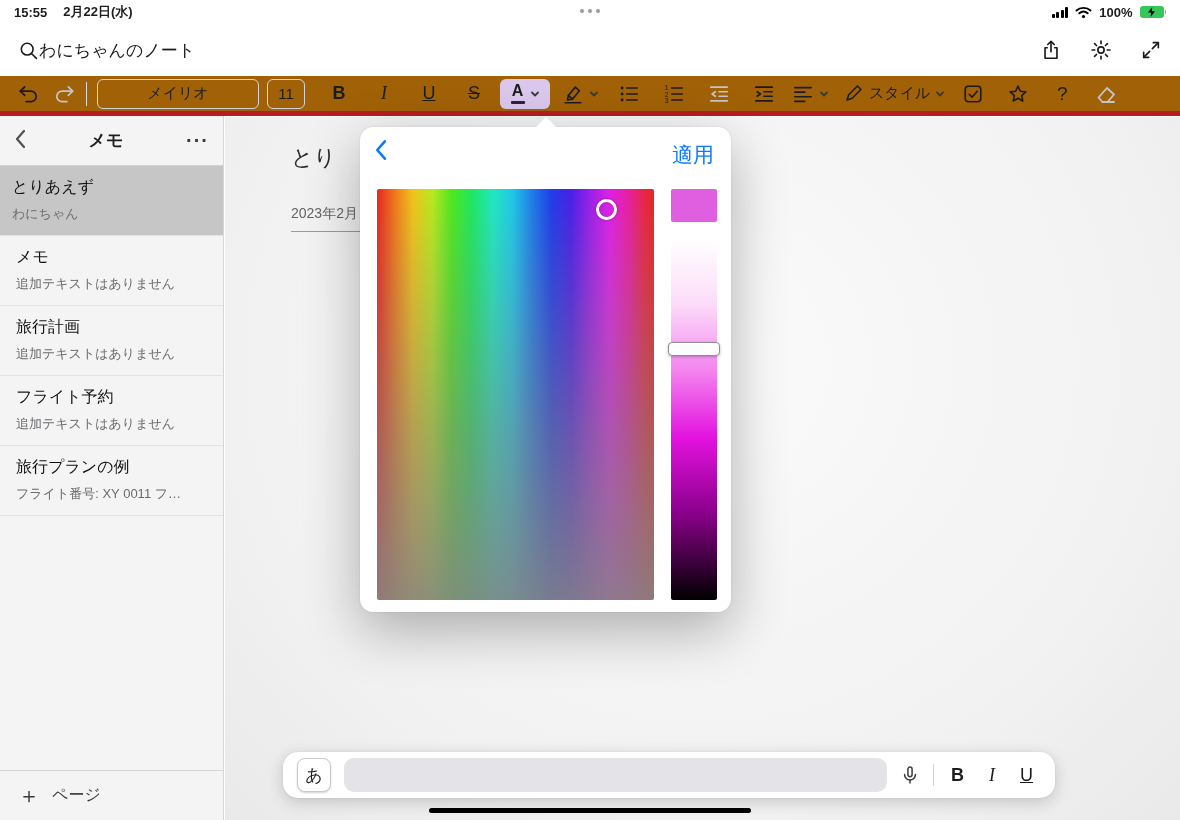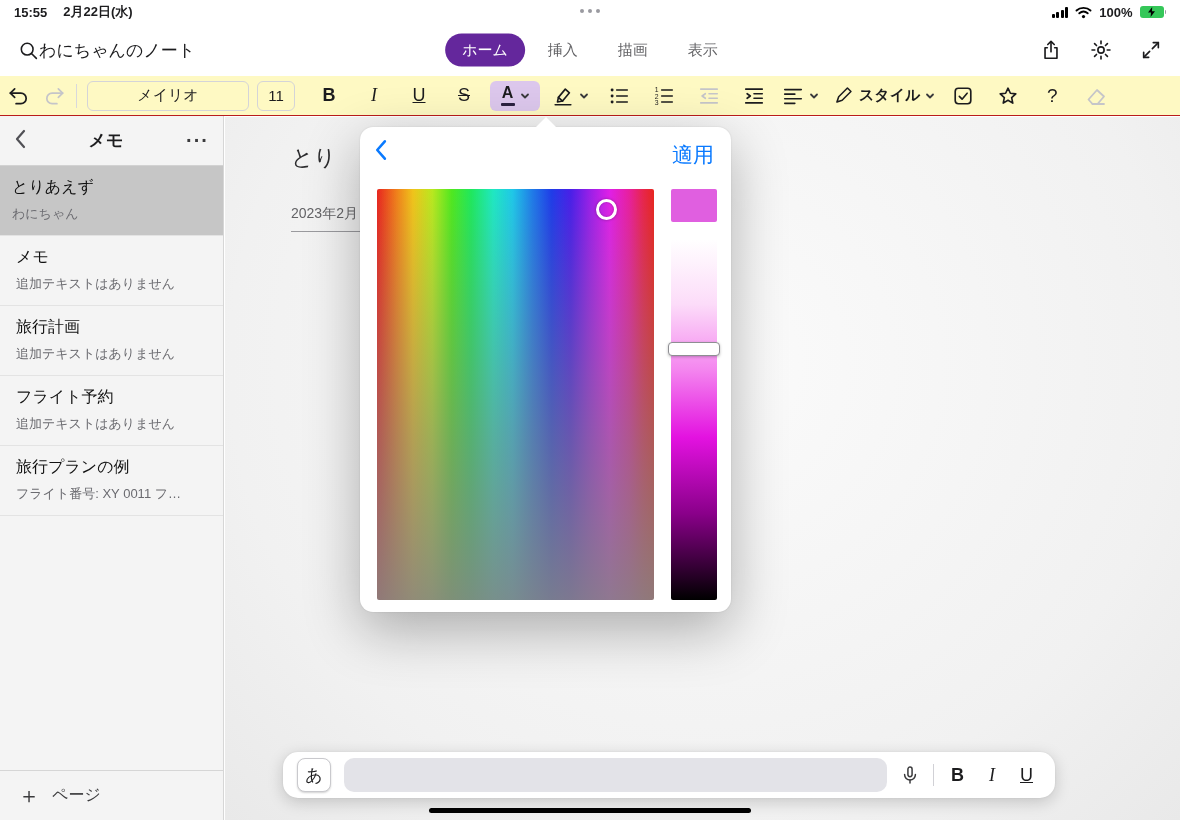--- a/index.html
+++ b/index.html
@@ -26,34 +26,34 @@
 
   
   .header { position:absolute; top:24px; left:0; right:0; height:52px; background:#fff; display:flex; align-items:center; padding:0 18px; }
   .nb-title { font-size:17px; color:#1c1c1e; }
   .tabs { position:absolute; left:50%; top:50%; transform:translate(-50%,-50%); display:flex; gap:6px; align-items:center; }
   .tab { font-size:15px; color:#636366; padding:7px 17px; border-radius:17px; cursor:default; }
   .tab.active { background:#64279c; color:#fff; }
   .header-right { margin-left:auto; display:flex; gap:28px; align-items:center; color:#1c1c1e; }
 
   
-  .toolbar { position:absolute; top:76px; left:0; right:0; height:40px; background:#fef9c3; display:flex; align-items:center; padding-left:4px; border-bottom:1px solid #b91c1c; }
+  .toolbar { position:absolute; top:76px; left:0; right:0; height:40px; background:#a16207; display:flex; align-items:center; padding-left:14px; border-bottom:5px solid #b91c1c; }
   .tbtn { background:none; border:none; width:28px; height:30px; display:flex; align-items:center; justify-content:center; color:#1c1c1e; font-family:inherit; }
   .tbtn.dis { color:#c5c5c9; }
   .tb-sep { width:1px; height:24px; background:#d8d8dc; }
   .field { height:30px; border:1px solid #d4d4d8; border-radius:6px; display:flex; align-items:center; justify-content:center; font-size:15px; color:#1c1c1e; }
   .b-let { font-weight:bold; font-size:18px; }
   .i-let { font-style:italic; font-size:18px; font-family:"Liberation Serif",serif; }
   .u-let { text-decoration:underline; font-size:18px; }
   .s-let { text-decoration:line-through; font-size:18px; }
   .color-btn { height:30px; width:50px; background:#dcc7ec; border-radius:6px; display:flex; align-items:center; justify-content:center; gap:5px; }
   .color-A { display:flex; flex-direction:column; align-items:center; line-height:1; }
   .color-A span { font-size:16px; font-weight:bold; }
   .color-bar { width:14px; height:3.5px; background:#2b2140; margin-top:1.5px; border-radius:1px; }
-  .combo { display:flex; align-items:center; gap:5px; color:#1c1c1e;font-weight:bold; }
+  .combo { display:flex; align-items:center; gap:5px; color:#1c1c1e; }
   .style-label { font-size:15px; }
   .chev { color:#3a3a3c; }
 
   
   .sidebar { position:absolute; top:116px; left:0; bottom:0; width:224px; background:#f4f4f4; border-right:1px solid #d6d6d6; }
   .sidebar-header { height:50px; display:flex; align-items:center; padding:0 14px; border-bottom:1px solid #d2d2d2; }
   .sidebar-title { flex:1; text-align:center; font-size:17px; font-weight:bold; color:#1c1c1e; }
   .side-more { color:#3a3a3c; font-size:20px; font-weight:bold; letter-spacing:1px; }
   .side-back { color:#505055; }
   .side-item { padding:11px 16px 12px 16px; border-bottom:1px solid #e3e3e3; }
@@ -134,26 +134,20 @@
   </div>
 
   <div class="header">
     <span>
       <svg class="ic" width="21" height="21" viewBox="0 0 24 24">
           <circle cx="10.5" cy="10.5" r="6.7"></circle>
           <path d="M15.7 15.7 L21 21"></path>
         </svg>
     </span>
     <span class="nb-title">わにちゃんのノート</span>
-    <div class="tabs">
-      <span class="tab active">ホーム</span>
-      <span class="tab">挿入</span>
-      <span class="tab">描画</span>
-      <span class="tab">表示</span>
-    </div>
     <div class="header-right">
       <span>
         <svg class="ic" width="22" height="22" viewBox="0 0 24 24">
             <path d="M12 14 V3"></path>
             <path d="M8.5 6 L12 2.5 L15.5 6"></path>
             <path d="M8 9.5 H5.5 V21 h13 V9.5 H16"></path>
           </svg>
       </span>
       <span>
         <svg class="ic" width="22" height="22" viewBox="0 0 24 24">

